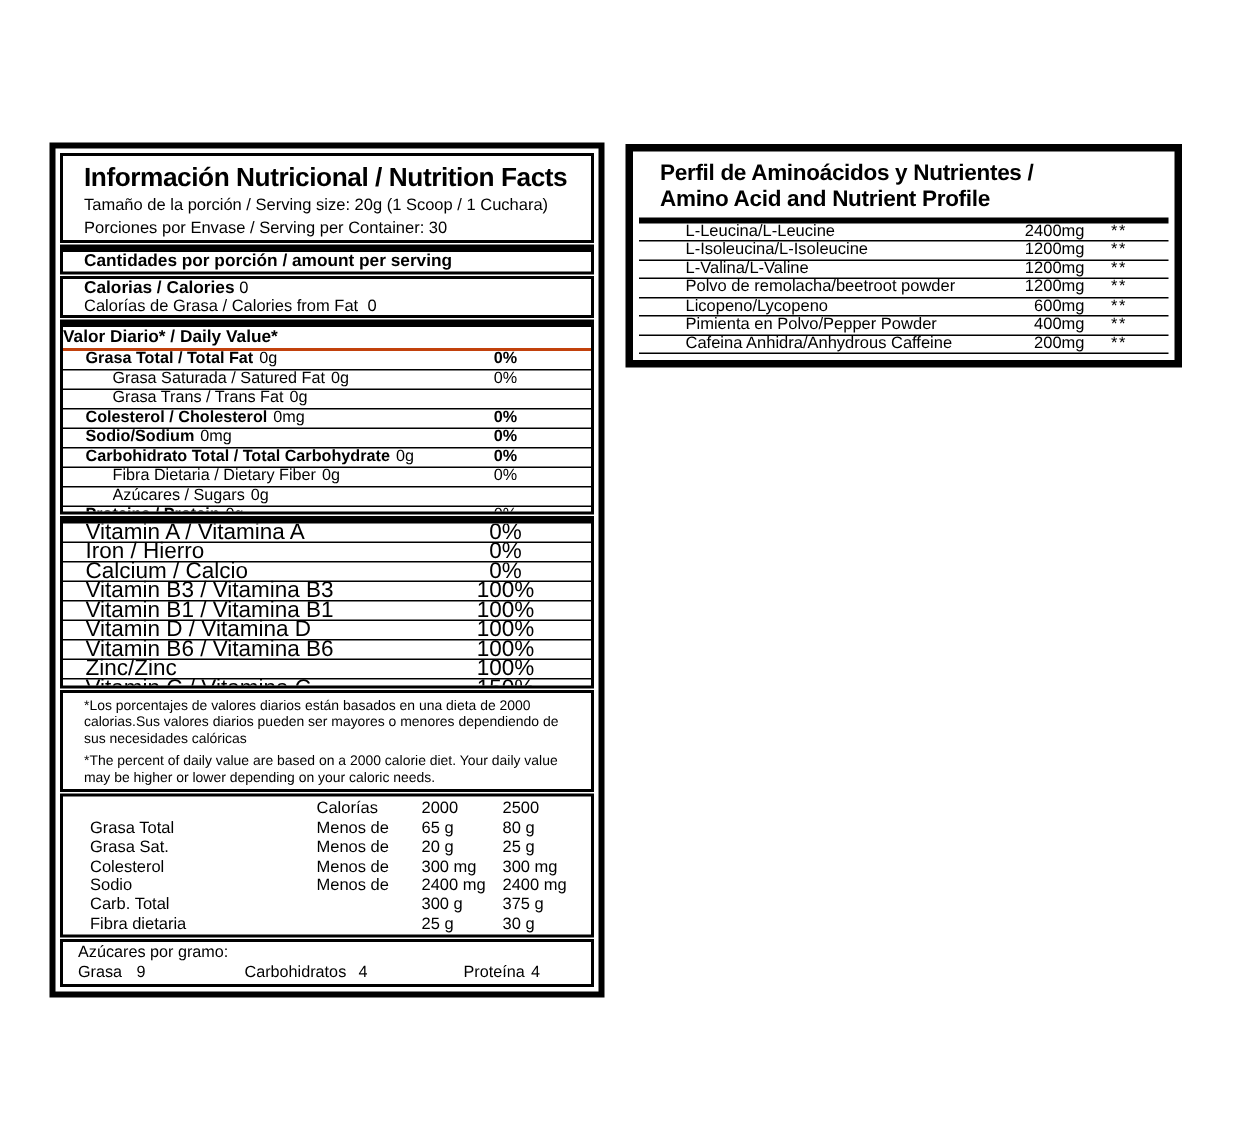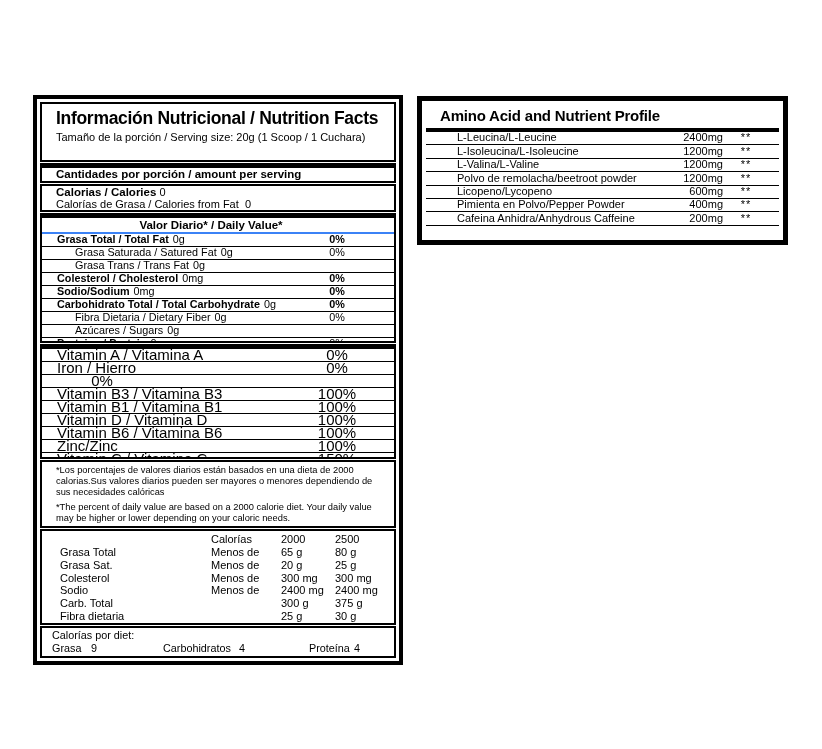--- a/index.html
+++ b/index.html
@@ -17,22 +17,22 @@
   .sec + .sec{margin-top:1px;}
   .sec.thick-top{border-top-width:5px;}
   .sec-header{height:60px;padding:4px 14px 0 14px;}
   .nf-title{font-size:17.5px;font-weight:bold;line-height:20px;letter-spacing:-0.3px;}
   .serving-line{font-size:11px;line-height:13px;margin-top:2px;}
   .serving-line.first{margin-top:3px;}
   .sec-amount{height:20px;padding:0 14px;font-size:11.5px;font-weight:bold;line-height:13px;}
   .sec-cal{height:28px;padding:0 14px;font-size:11px;line-height:12px;}
   .cal-line b{font-size:11.5px;}
   .sec-daily{height:130px;}
-  .dv-header{font-size:11.5px;font-weight:bold;text-align:center;line-height:13px;
-    padding:1px 14px 0 0;border-bottom:2px solid #3b82f6;}
+  .dv-header{font-size:11.5px;font-weight:bold;text-align:left;line-height:13px;
+    padding:1px 14px 0 0;border-bottom:2px solid #c2410c;}
   .nrow{display:flex;height:12px;line-height:11px;font-size:10.8px;align-items:center;
     padding-left:15px;}
   .nrow + .nrow{border-top:1px solid #000;}
   .nrow .nlabel{flex:1;white-space:nowrap;overflow:hidden;}
   .nrow .namount{margin-left:4px;text-align:center;}
   .nrow .nval{width:90px;text-align:center;margin-right:12px;}
   .nrow.b .nname{font-weight:bold;}
   .nrow.vb .nval{font-weight:bold;}
   .nrow.indent{padding-left:33px;}
   .sec-vitamins{height:116px;}
@@ -66,20 +66,21 @@
 </head>
 <body>
 
 <div class="stage">
 
   <div class="panel-nutrition">
 
     <div class="sec sec-header">
       <div class="nf-title">Información Nutricional / Nutrition Facts</div>
       <div class="serving-line first">Tamaño de la porción / Serving size: 20g (1 Scoop / 1 Cuchara)</div>
+      <div class="serving-line">Porciones por Envase / Serving per Container: 30</div>
     </div>
 
     <div class="sec sec-amount thick-top">
       <span>Cantidades por porción / amount per serving</span>
     </div>
 
     <div class="sec sec-cal">
       <div class="cal-line"><b>Calorias / Calories</b> <span>0</span></div>
       <div class="cal-line"><span>Calorías de Grasa / Calories from Fat</span>&nbsp; <span>0</span></div>
     </div>
@@ -128,20 +129,21 @@
     <div class="sec sec-vitamins thick-top">
       <div class="vrow">
           <span class="vlabel">Vitamin A / Vitamina A</span>
           <span class="vval">0%</span>
         </div>
       <div class="vrow">
           <span class="vlabel">Iron / Hierro</span>
           <span class="vval">0%</span>
         </div>
       <div class="vrow">
+          <span class="vlabel">Calcium / Calcio</span>
           <span class="vval">0%</span>
         </div>
       <div class="vrow">
           <span class="vlabel">Vitamin B3 / Vitamina B3</span>
           <span class="vval">100%</span>
         </div>
       <div class="vrow">
           <span class="vlabel">Vitamin B1 / Vitamina B1</span>
           <span class="vval">100%</span>
         </div>
@@ -207,35 +209,36 @@
       </div>
       <div class="ref-row">
         <span>Fibra dietaria</span>
           <span></span>
           <span>25 g</span>
           <span>30 g</span>
       </div>
     </div>
 
     <div class="sec sec-cpg">
-      <div>Calorías por diet:</div>
+      <div>Azúcares por gramo:</div>
       <div class="cpg-row">
         <span>Grasa</span>
         <span>9</span>
         <span>Carbohidratos</span>
         <span>4</span>
         <span>Proteína</span>
         <span>4</span>
       </div>
     </div>
 
   </div>
 
   <div class="panel-amino">
     <div class="amino-header">
+      <div class="amino-title">Perfil de Aminoácidos y Nutrientes /</div>
       <div class="amino-title">Amino Acid and Nutrient Profile</div>
     </div>
     <div class="thick-bar"></div>
 
     <div class="arow">
         <span class="alabel">L-Leucina/L-Leucine</span>
         <span class="aval">2400mg</span>
         <span class="anote">**</span>
       </div>
     <div class="arow">

